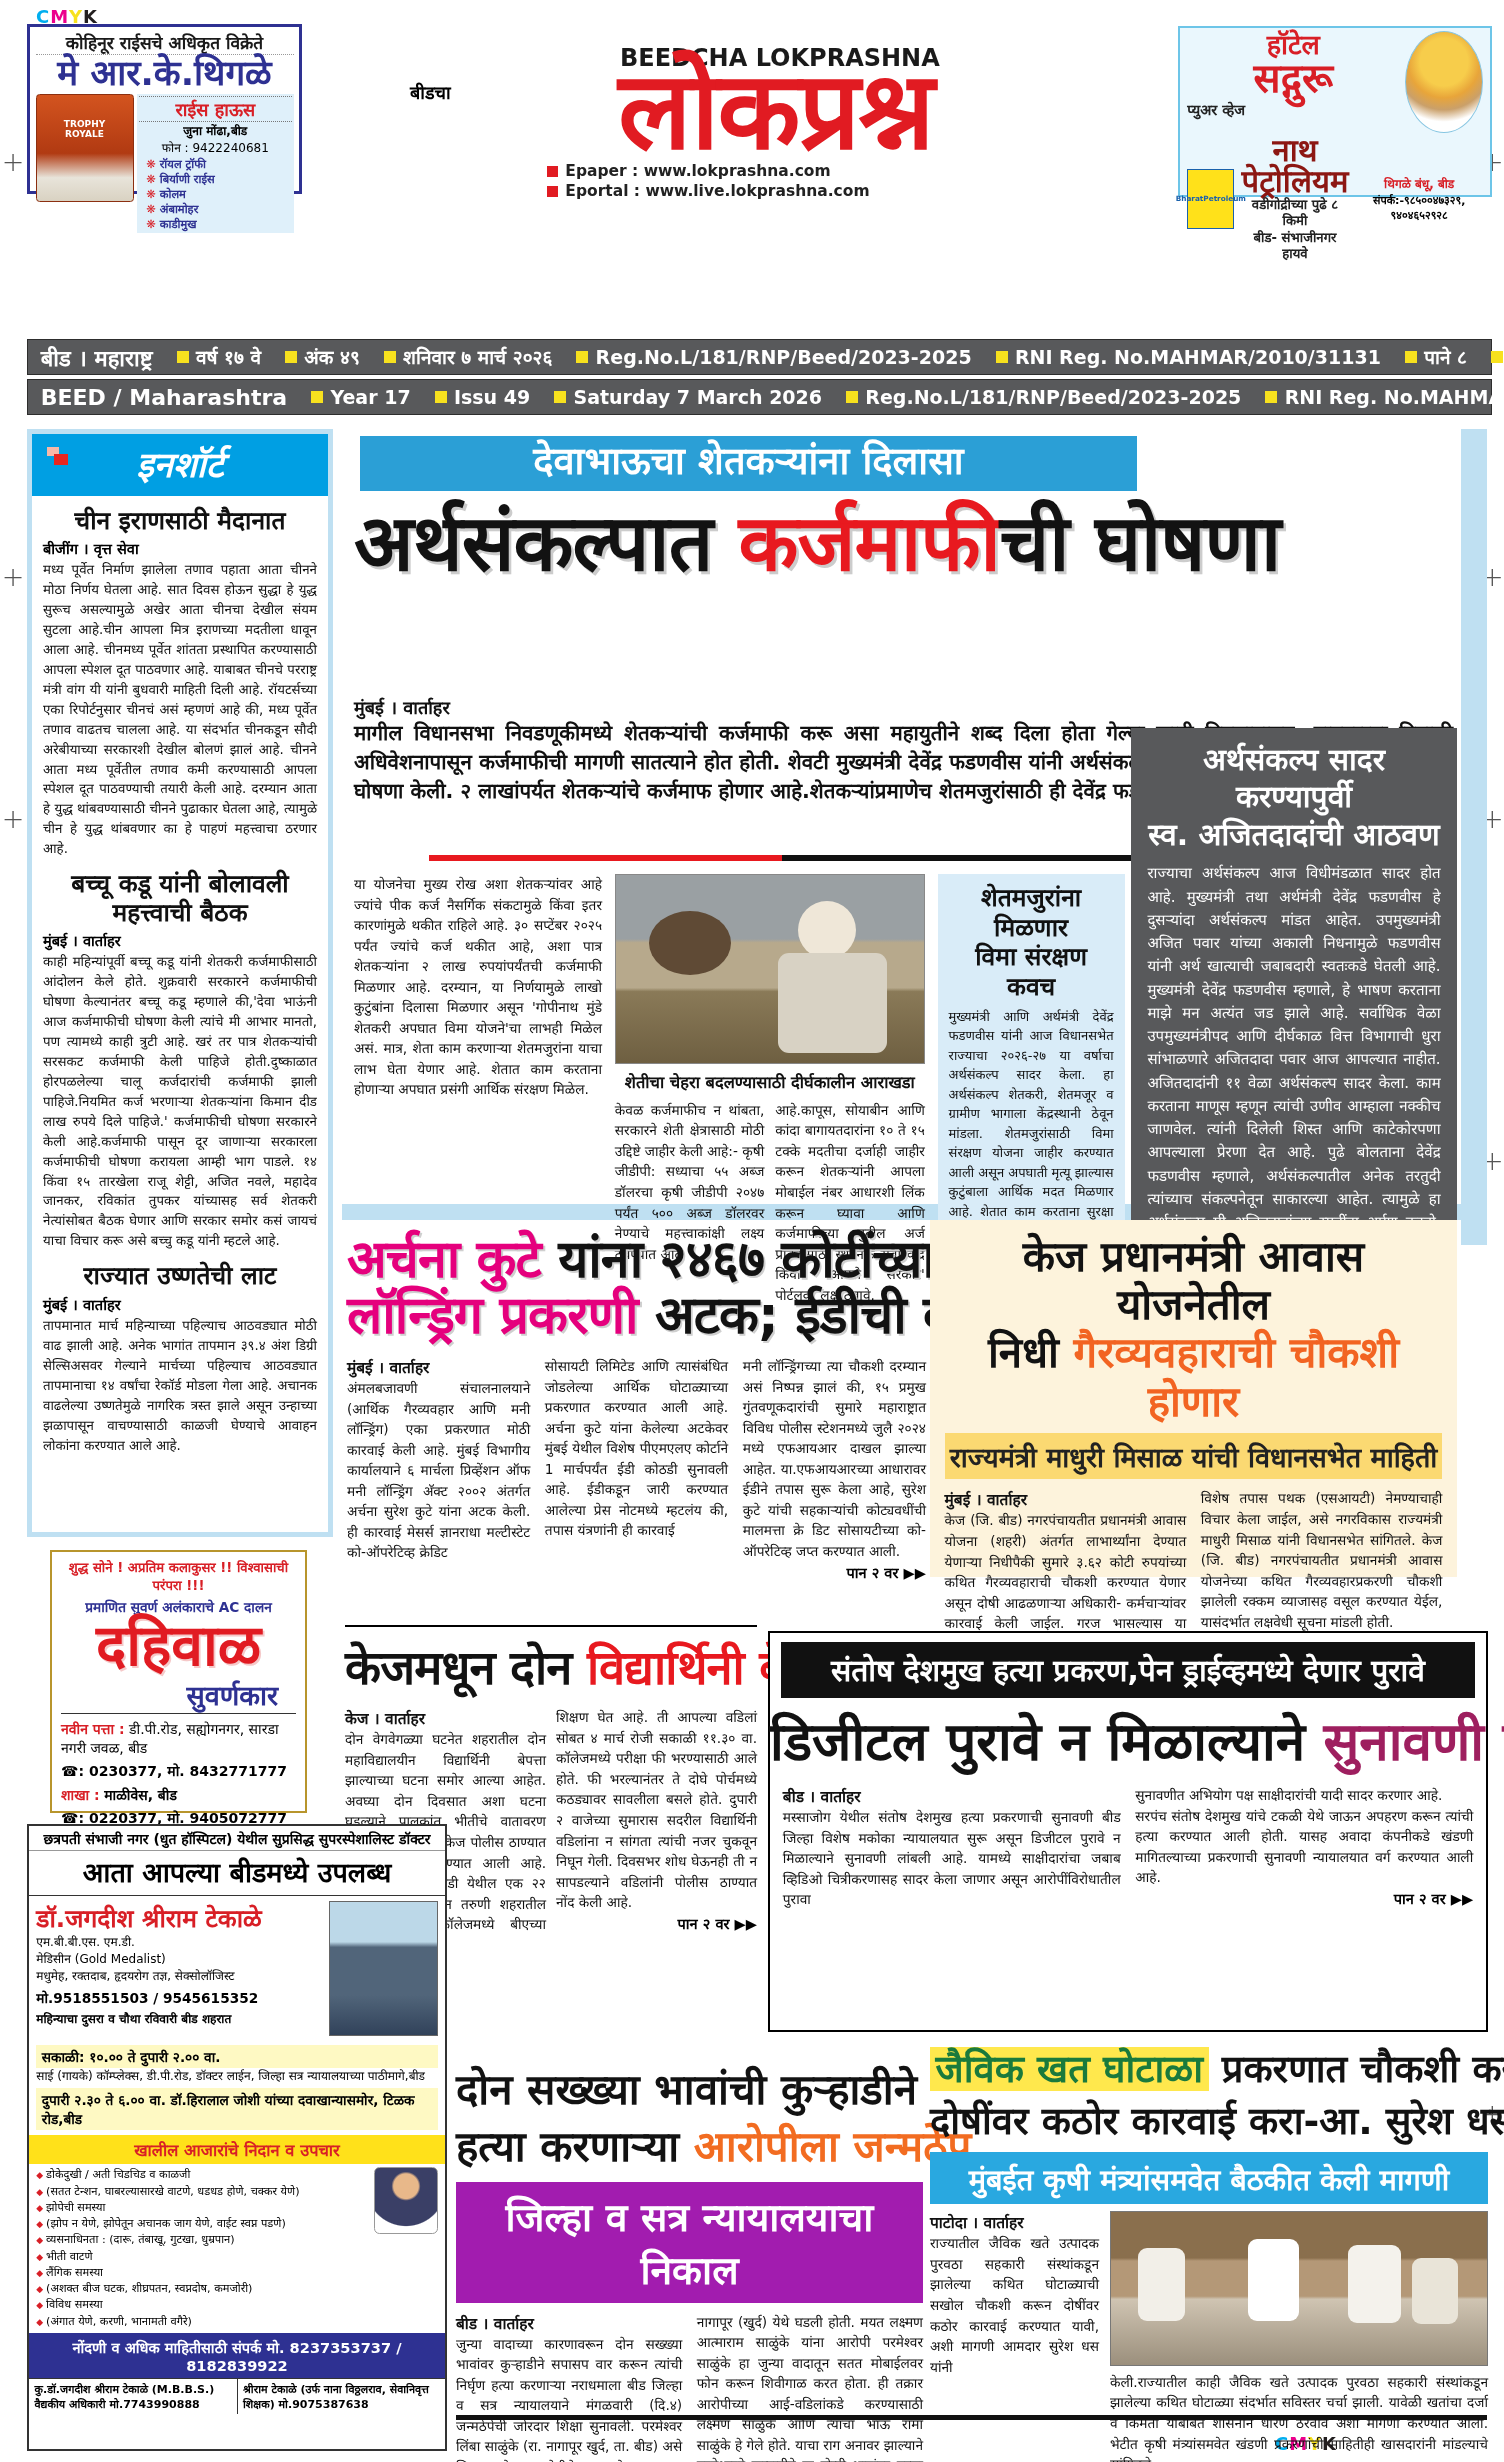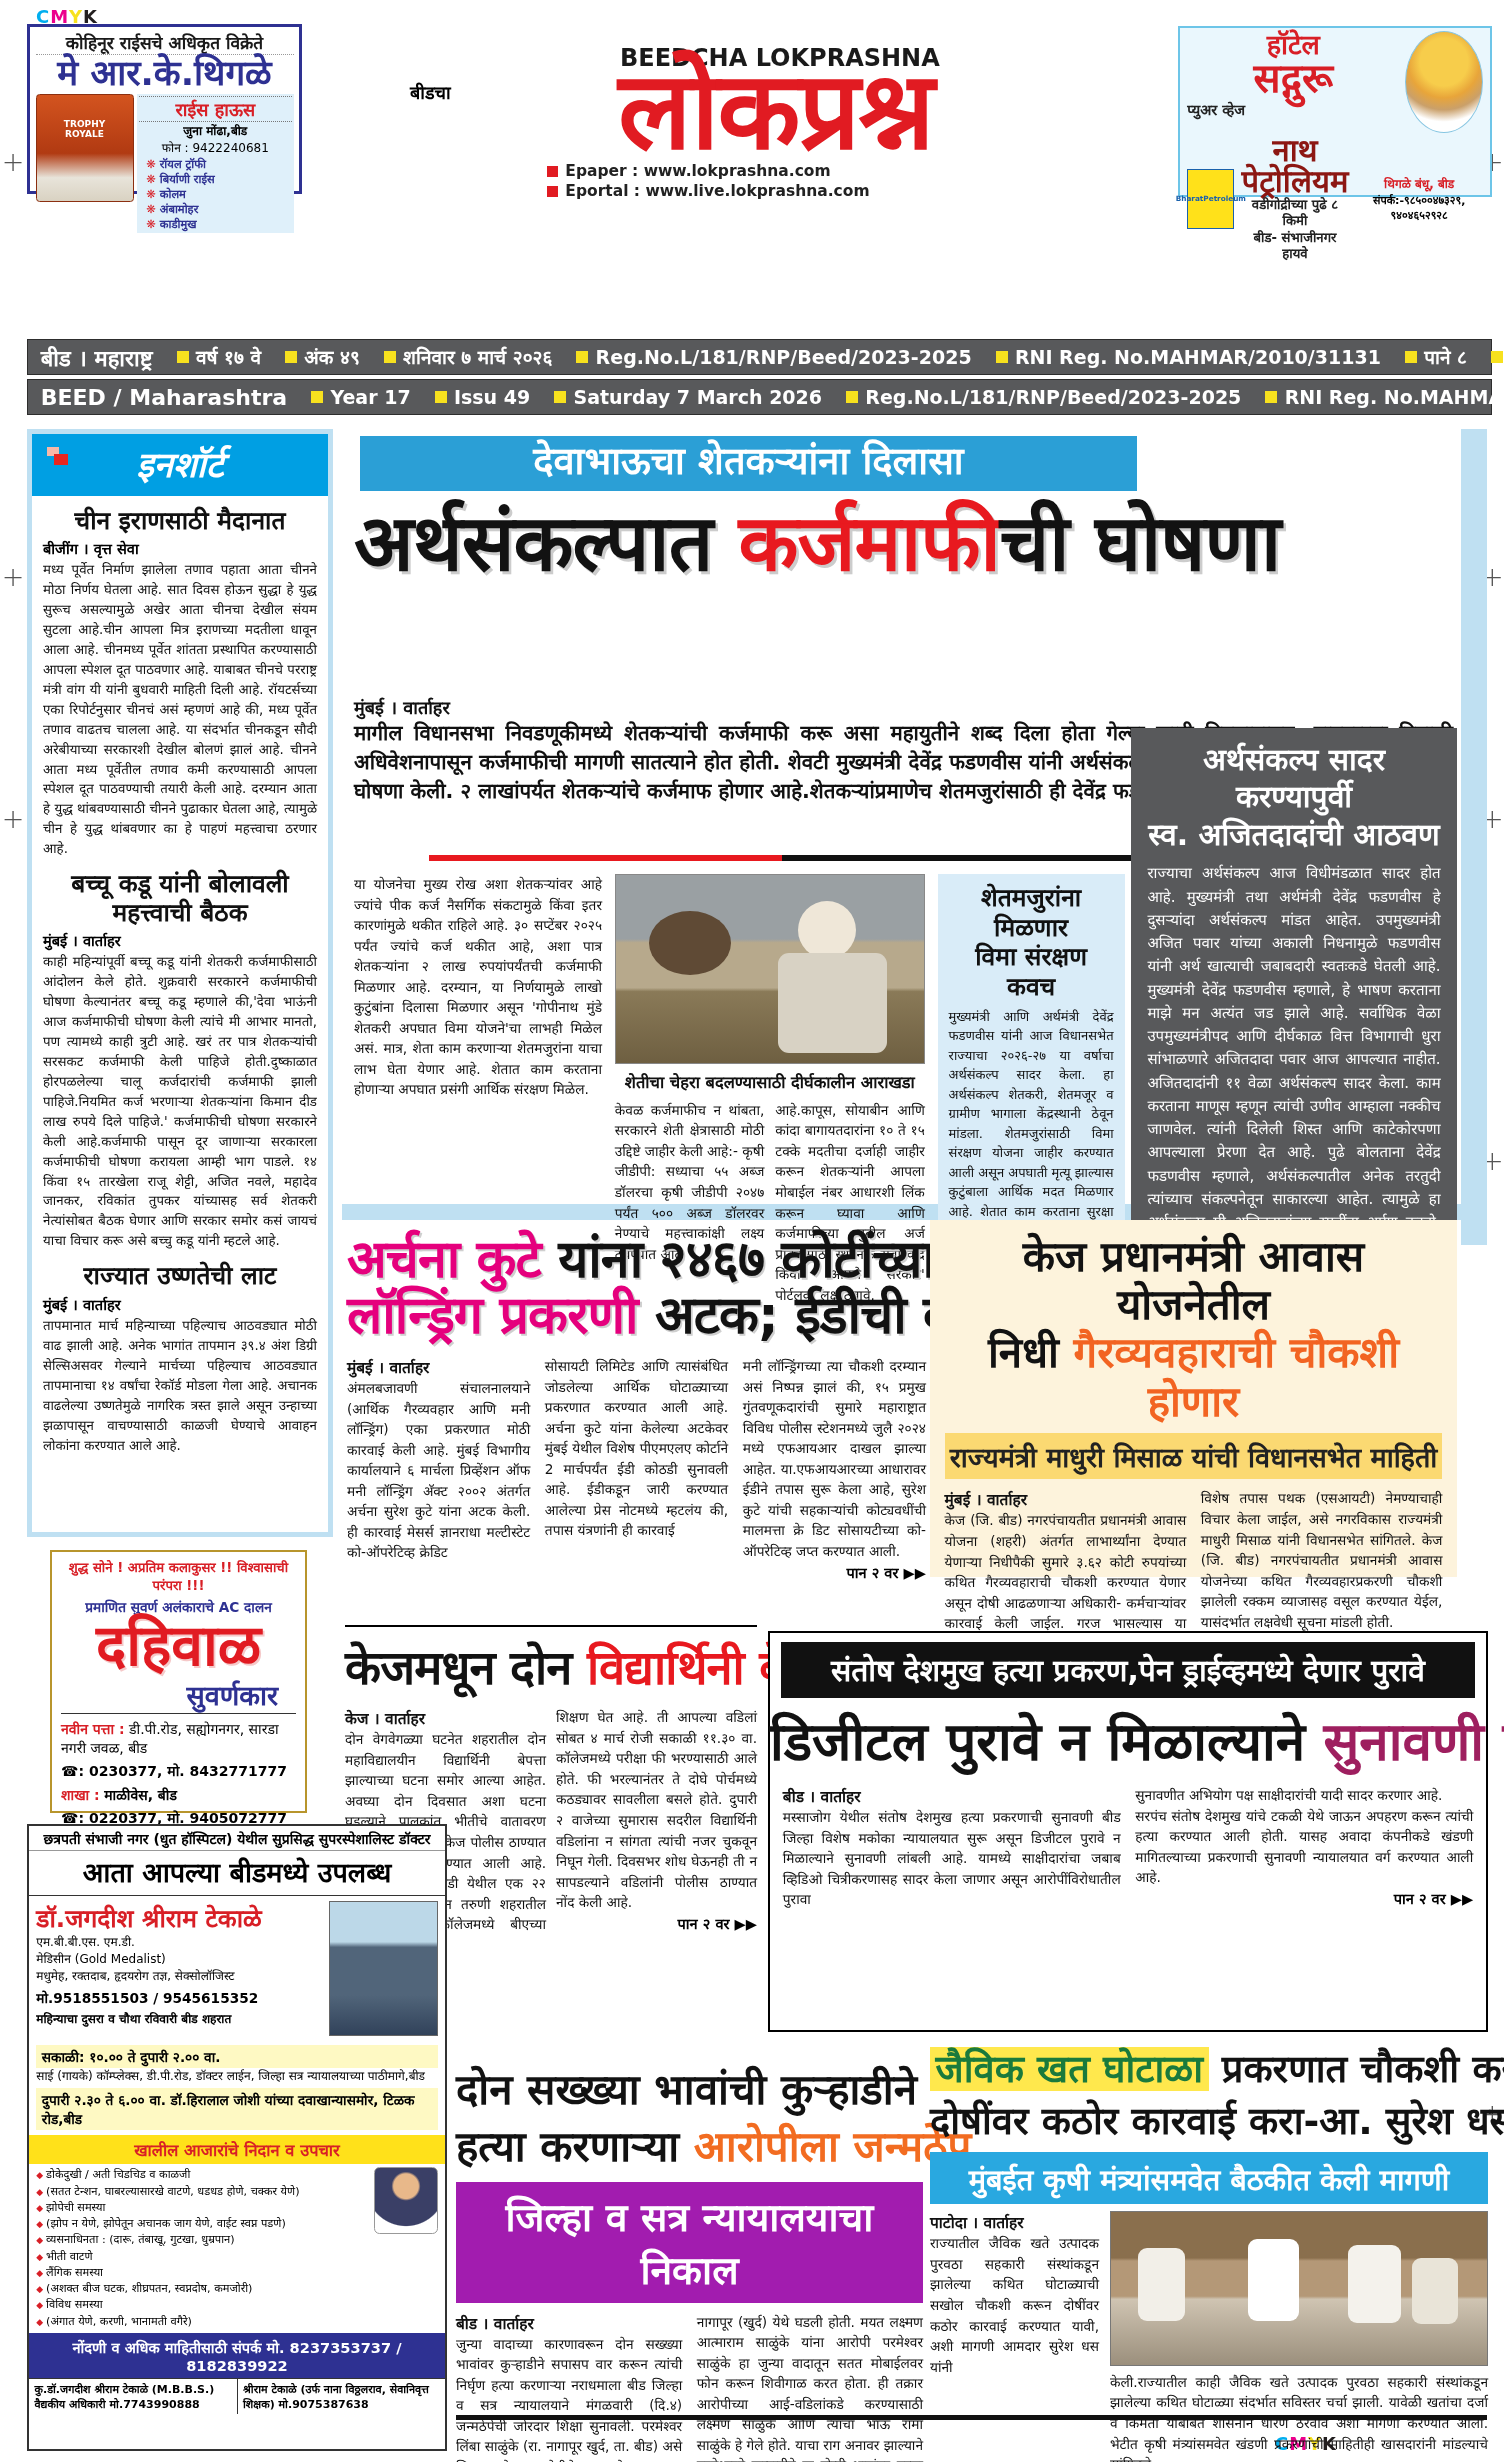--- a/index.html
+++ b/index.html
@@ -279,21 +279,21 @@
       <span class="pink">अर्चना कुटे</span><span> यांना २४६७ कोटींच्या </span><span class="pink">मनी</span>
     </div>
     <div class="archl">
       <span class="pink">लॉन्ड्रिंग प्रकरणी</span><span> अटक; ईडीची कारवाई</span>
     </div>
     <div style="display:flex;gap:14.6px;margin-top:12.8px">
       <div style="flex:1">
         <div class="dateline" style="font-size:15.5px">मुंबई । वार्ताहर</div>
         <div class="bodytxt">अंमलबजावणी संचालनालयाने (आर्थिक गैरव्यवहार आणि मनी लॉन्ड्रिंग) एका प्रकरणात मोठी कारवाई केली आहे. मुंबई विभागीय कार्यालयाने ६ मार्चला प्रिव्हेंशन ऑफ मनी लॉन्ड्रिंग अ‍ॅक्ट २००२ अंतर्गत अर्चना सुरेश कुटे यांना अटक केली. ही कारवाई मेसर्स ज्ञानराधा मल्टीस्टेट को-ऑपरेटिव्ह क्रेडिट</div>
       </div>
-      <div class="bodytxt" style="flex:1">सोसायटी लिमिटेड आणि त्यासंबंधित जोडलेल्या आर्थिक घोटाळ्याच्या प्रकरणात करण्यात आली आहे. अर्चना कुटे यांना केलेल्या अटकेवर मुंबई येथील विशेष पीएमएलए कोर्टाने 2 मार्चपर्यंत ईडी कोठडी सुनावली आहे. ईडीकडून जारी करण्यात आलेल्या प्रेस नोटमध्ये म्हटलंय की, तपास यंत्रणांनी ही कारवाई</div>
+      <div class="bodytxt" style="flex:1">सोसायटी लिमिटेड आणि त्यासंबंधित जोडलेल्या आर्थिक घोटाळ्याच्या प्रकरणात करण्यात आली आहे. अर्चना कुटे यांना केलेल्या अटकेवर मुंबई येथील विशेष पीएमएलए कोर्टाने 1 मार्चपर्यंत ईडी कोठडी सुनावली आहे. ईडीकडून जारी करण्यात आलेल्या प्रेस नोटमध्ये म्हटलंय की, तपास यंत्रणांनी ही कारवाई</div>
       <div style="flex:1">
         <div class="bodytxt">मनी लॉन्ड्रिंगच्या त्या चौकशी दरम्यान असं निष्पन्न झालं की, १५ प्रमुख गुंतवणूकदारांची सुमारे महाराष्ट्रात विविध पोलीस स्टेशनमध्ये जुलै २०२४ मध्ये एफआयआर दाखल झाल्या आहेत. या.एफआयआरच्या आधारावर ईडीने तपास सुरू केला आहे, सुरेश कुटे यांची सहकाऱ्यांची कोट्यवधींची मालमत्ता क्रे डिट सोसायटीच्या को-ऑपरेटिव्ह जप्त करण्यात आली.</div>
         <div class="more">पान २ वर ▶▶</div>
       </div>
     </div>
   </div>
 
   <div class="abs creambox" style="left:930px;top:1220px;width:527px;height:357px;padding:12.8px 14.6px">
     <div class="creamhl">केज प्रधानमंत्री आवास योजनेतील</div>
     <div class="creamhl">

